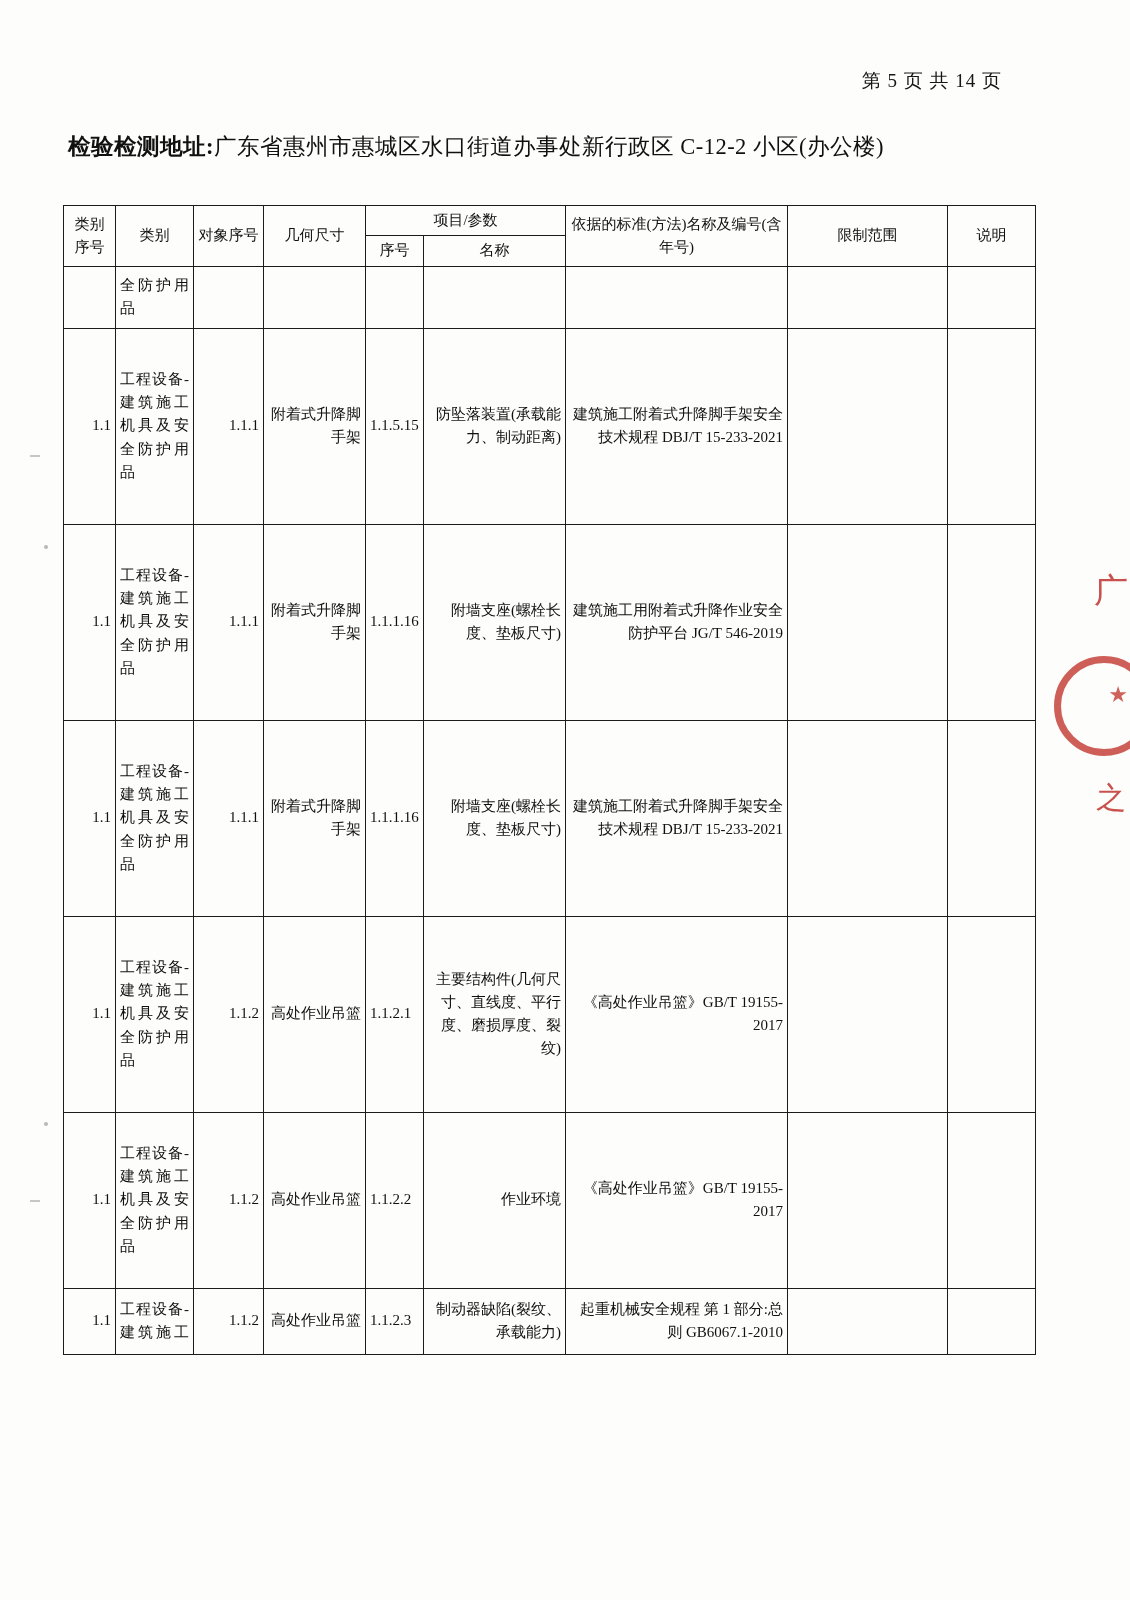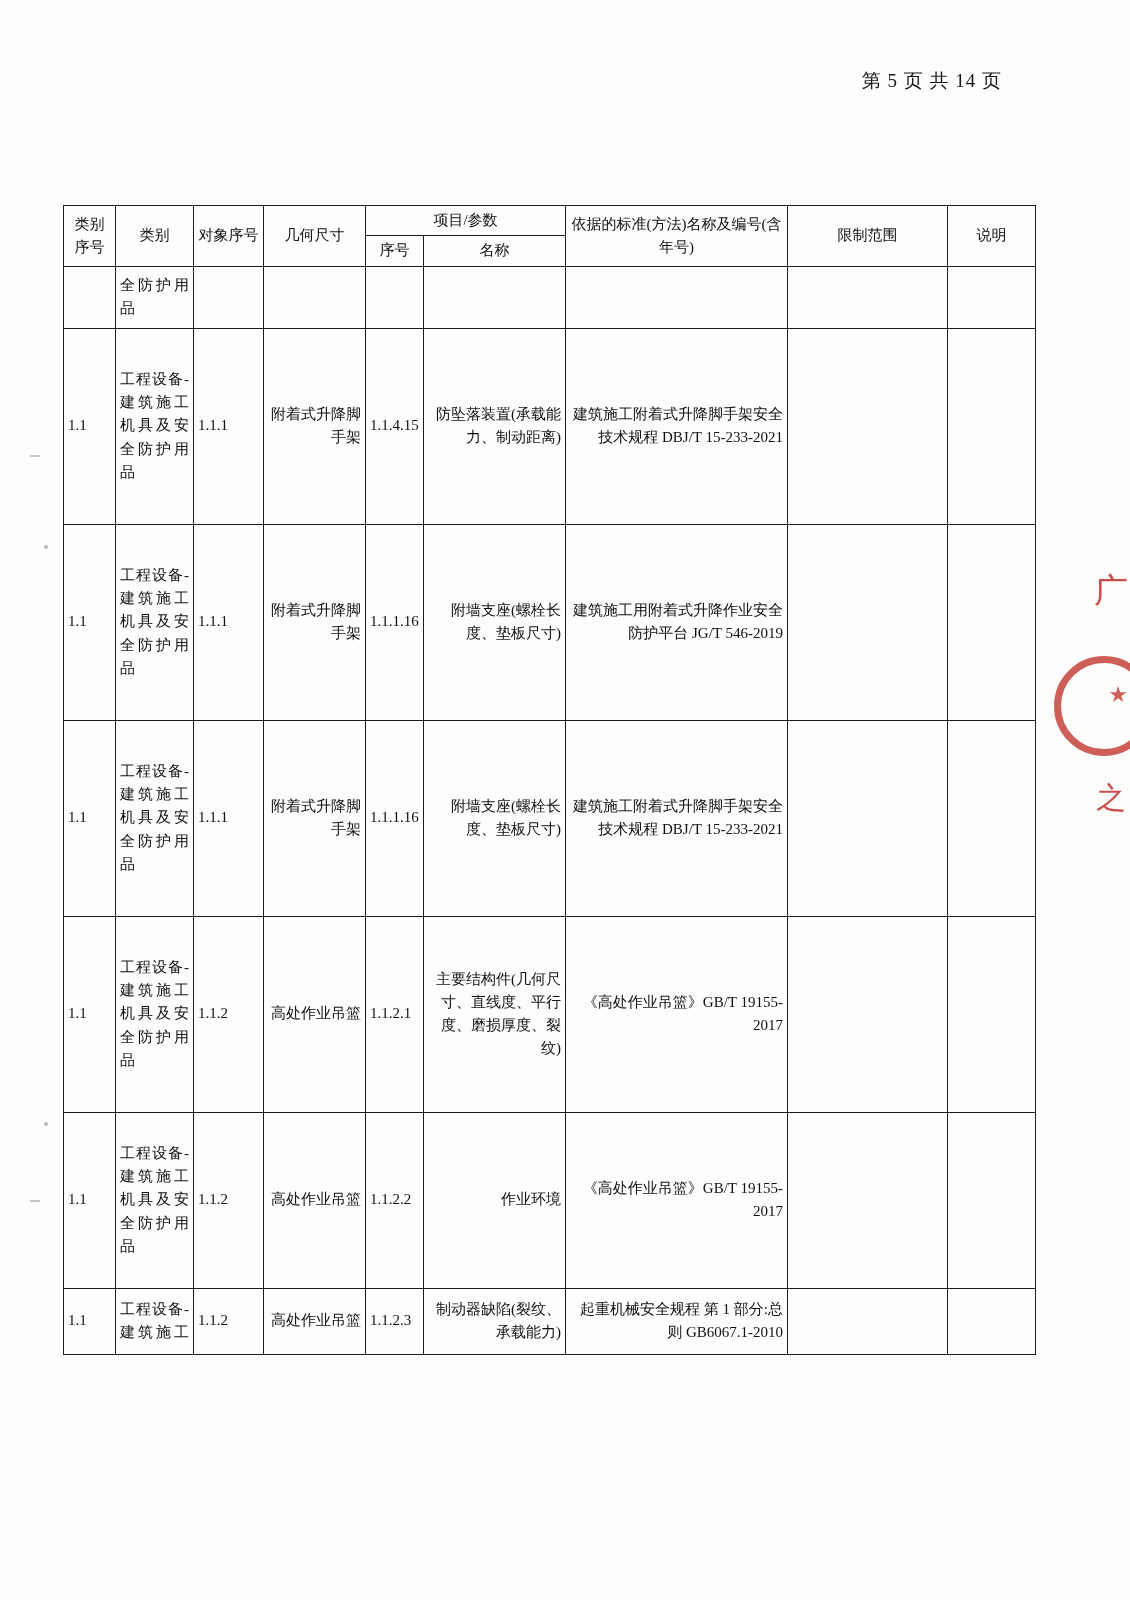--- a/index.html
+++ b/index.html
@@ -103,21 +103,21 @@
     font-size: 15px;
     line-height: 1.72;
     padding: 6px 6px;
   }
   td.std {
     text-align: right;
     font-size: 15px;
     line-height: 1.85;
     padding: 6px 8px;
   }
-  td.ctr { text-align: left; margin-top: 48px; }
+  td.ctr { text-align: right; margin-top: 48px; }
 
   .hdr-group-top {
     text-align: center;
   }
 
   
   .seal {
     position: absolute;
     right: 0;
     top: 570px;
@@ -183,20 +183,23 @@
     opacity: 0.6;
   }
 </style>
 </head>
 <body>
 
 <div class="page">
 
   <div class="page-header">第 5 页 共 14 页</div>
 
+  <div class="addr-block">
+    <span class="addr-label">检验检测地址:</span><span>广东省惠州市惠城区水口街道办事处新行政区 C-12-2 小区(办公楼)</span>
+  </div>
 
   <table class="main">
     <colgroup>
       <col class="c-idx">
         <col class="c-cat">
         <col class="c-objidx">
         <col class="c-obj">
       <col class="c-pidx">
         <col class="c-pname">
         <col class="c-std">
@@ -229,21 +232,21 @@
         <td class="pname"></td>
         <td class="std"></td>
         <td class="ctr"></td>
         <td class="ctr"></td>
       </tr>
       <tr style="height:196px">
         <td class="ctr">1.1</td>
         <td class="cat">工程设备-建筑施工机具及安全防护用品</td>
         <td class="ctr">1.1.1</td>
         <td class="obj">附着式升降脚手架</td>
-        <td class="pidx">1.1.4.15</td>
+        <td class="pidx">1.1.5.15</td>
         <td class="pname">防坠落装置(承载能力、制动距离)</td>
         <td class="std">建筑施工附着式升降脚手架安全技术规程 DBJ/T 15-233-2021</td>
         <td class="ctr"></td>
         <td class="ctr"></td>
       </tr>
       <tr style="height:196px">
         <td class="ctr">1.1</td>
         <td class="cat">工程设备-建筑施工机具及安全防护用品</td>
         <td class="ctr">1.1.1</td>
         <td class="obj">附着式升降脚手架</td>

